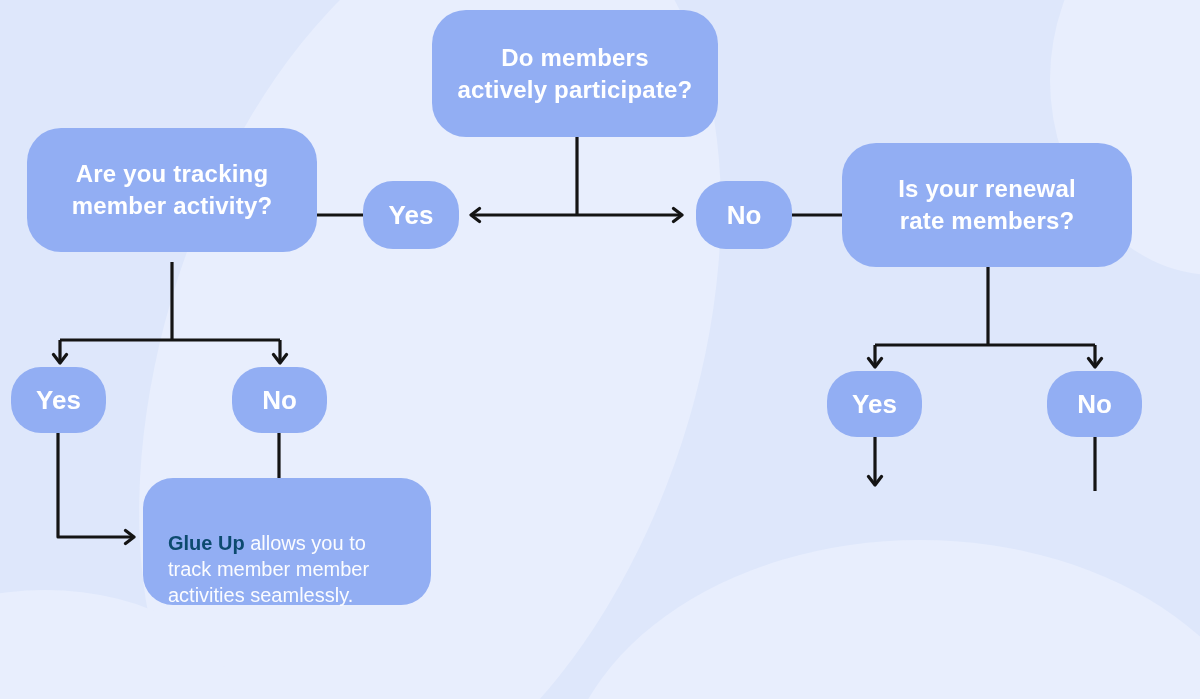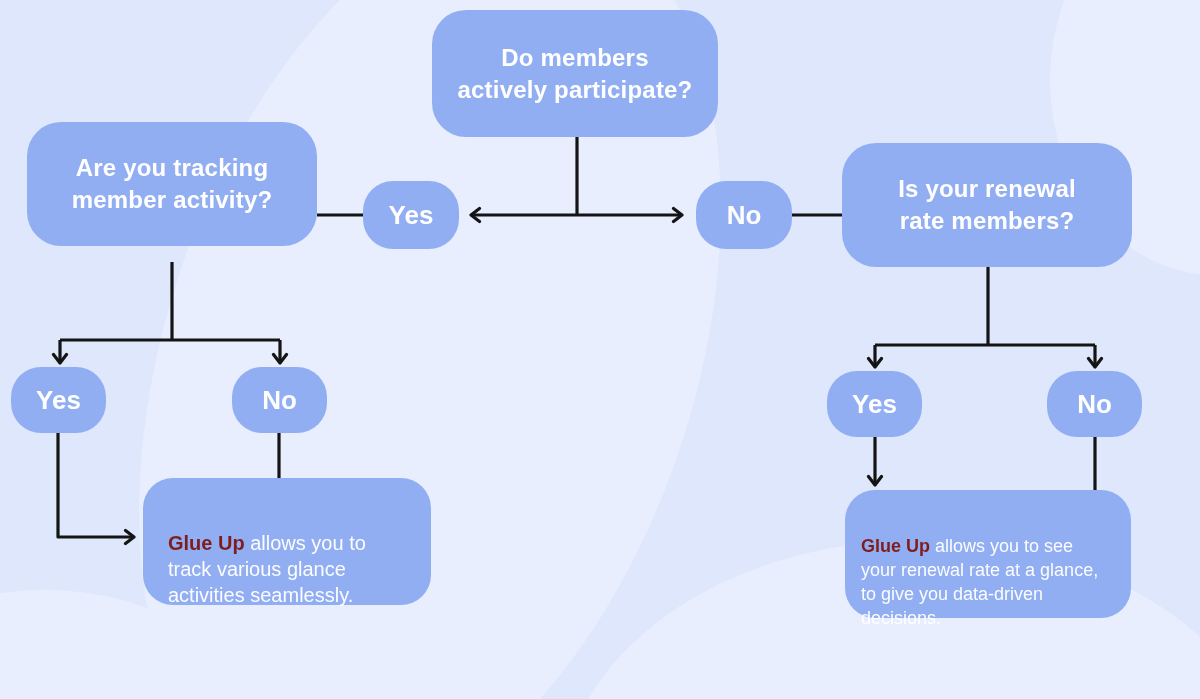--- a/index.html
+++ b/index.html
@@ -63,33 +63,33 @@
     font-weight: 700;
     font-size: 26px;
   }
   .result {
     border-radius: 30px;
     display: block;
     text-align: left;
     white-space: pre-line;
     color: rgba(255,255,255,0.96);
   }
-  .result .brand { font-weight: 700; color: #7f1d1d; margin-top: 9px; }
+  .result .brand { font-weight: 700; color: #0c4a6e; margin-top: 9px; }
   #left-result {
     left: 143px; top: 478px; width: 288px; height: 127px;
     padding: 26px 20px 0 25px;
     font-size: 20px; line-height: 26px;
   }
   #right-result {
     left: 845px; top: 490px; width: 286px; height: 128px;
     padding: 20px 8px 0 16px;
     font-size: 18px; line-height: 24px;
   }
   #root-q   { left: 432px; top: 10px;  width: 286px; height: 127px; }
-  #left-q   { left: 27px;  top: 122px; width: 290px; height: 124px; }
+  #left-q   { left: 27px;  top: 128px; width: 290px; height: 124px; }
   #right-q  { left: 842px; top: 143px; width: 290px; height: 124px; }
   #mid-yes  { left: 363px; top: 181px; width: 96px; height: 68px; }
   #mid-no   { left: 696px; top: 181px; width: 96px; height: 68px; }
   #left-yes { left: 11px;  top: 367px; width: 95px; height: 66px; }
   #left-no  { left: 232px; top: 367px; width: 95px; height: 66px; }
   #right-yes{ left: 827px; top: 371px; width: 95px; height: 66px; }
   #right-no { left: 1047px;top: 371px; width: 95px; height: 66px; }
 </style>
 </head>
 <body>
@@ -149,24 +149,18 @@
   <div class="node answer" id="left-yes">Yes</div>
 
   <div class="node answer" id="left-no">No</div>
 
   <div class="node answer" id="right-yes">Yes</div>
 
   <div class="node answer" id="right-no">No</div>
 
   <div class="node result" id="left-result">
     <span class="brand">Glue Up</span><span> allows you to
-track various glance
+track member member
 activities seamlessly.</span>
   </div>
 
-  <div class="node result" id="right-result">
-    <span class="brand">Glue Up</span><span> allows you to see
-your renewal rate at a glance,
-to give you data-driven
-decisions.</span>
-  </div>
 
 </div>
 
 </body></html>

